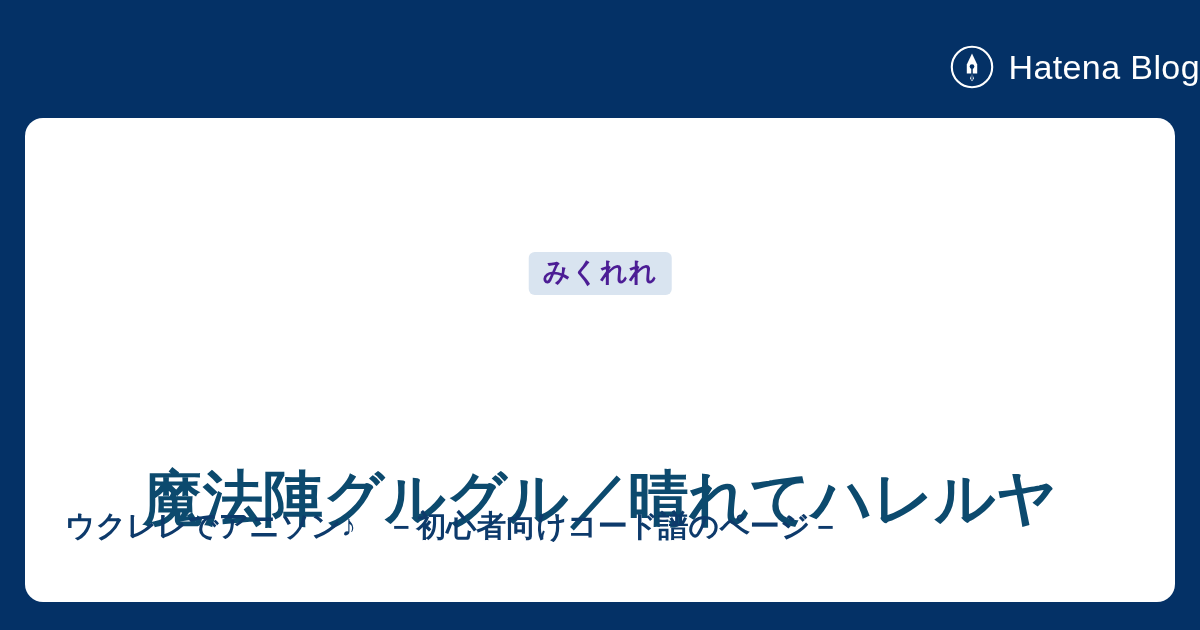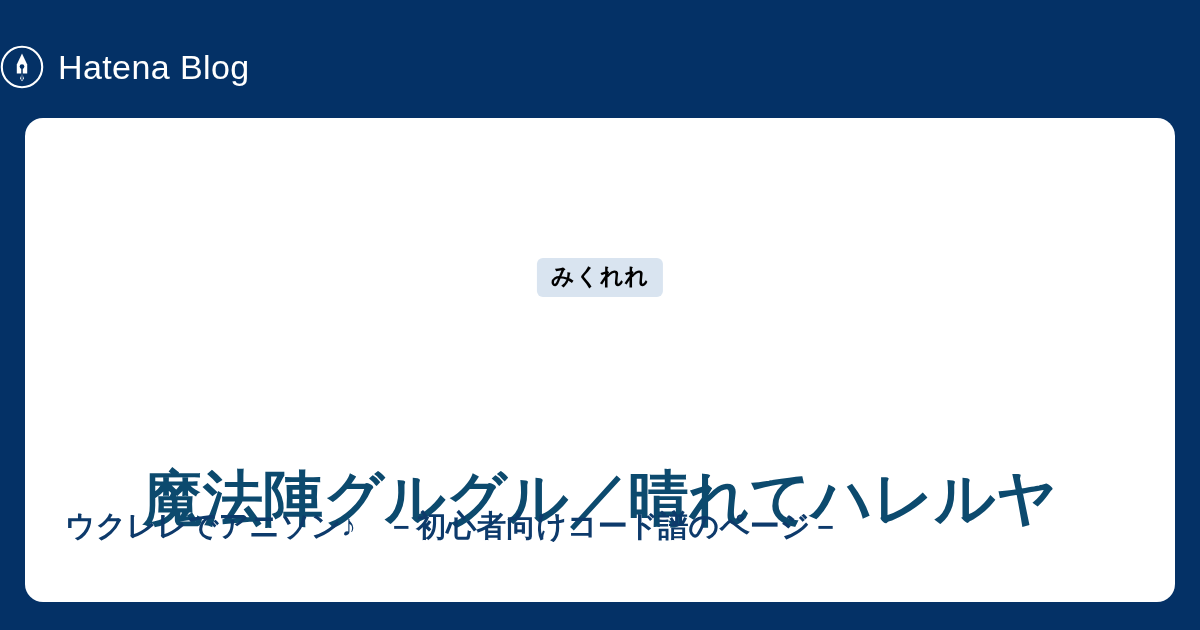--- a/index.html
+++ b/index.html
@@ -25,21 +25,21 @@
 
   
   .brand-header {
     position: absolute;
     top: 0;
     left: 0;
     width: 1200px;
     height: 138px;
     display: flex;
     align-items: center;
-    justify-content: flex-start;
+    justify-content: flex-end;
   }
   .brand-lockup {
     display: flex;
     align-items: center;
     gap: 14px;
     transform: translateY(-2px);
   }
   .brand-mark {
     width: 44px;
     height: 44px;
@@ -77,28 +77,28 @@
     height: 100%;
     position: relative;
     display: flex;
     flex-direction: column;
     align-items: center;
   }
 
   
   .category-badge {
     position: absolute;
-    top: 140px;
+    top: 134px;
     left: 50%;
     transform: translateX(-50%);
     background: #d9e4f0;
-    color: #000000;
+    color: #4c1d95;
     border-radius: 6px;
     padding: 7px 14px 9px 14px;
-    font-size: 23px;
+    font-size: 27px;
     font-weight: 700;
     line-height: 1.0;
     letter-spacing: 1px;
     white-space: nowrap;
     font-family: "Liberation Sans", "DejaVu Sans", sans-serif;
   }
 
   
   .entry-title {
     position: absolute;

